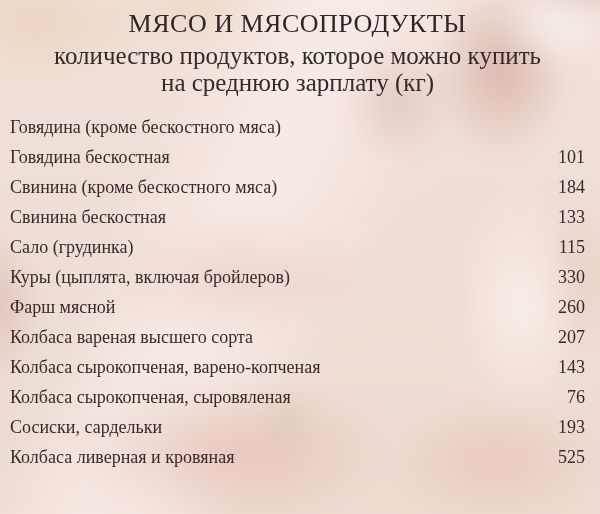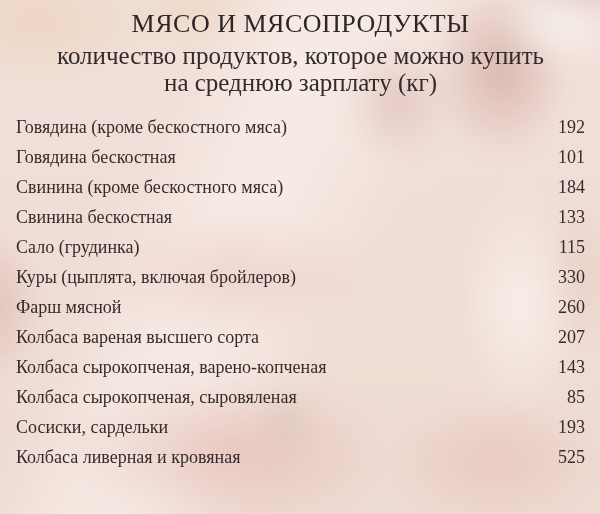--- a/index.html
+++ b/index.html
@@ -38,21 +38,21 @@
       linear-gradient(#ecd4ca, #e6cabe);
   }
   .veil {
     position: absolute;
     inset: 0;
     background: rgba(255,255,255,0.30);
   }
   .content {
     position: relative;
     z-index: 1;
-    padding: 8px 15px 12px 16px;
+    padding: 8px 15px 12px 10px;
     color: #352b2d;
     border-radius: 10px;
   }
   .title {
     text-align: center;
     font-size: 26px;
     line-height: 32px;
     letter-spacing: 0.5px;
     font-weight: 400;
     color: #2e2527;
@@ -90,21 +90,20 @@
 
     <div class="subtitle">
       <div>количество продуктов, которое можно купить</div>
       <div>на среднюю зарплату (кг)</div>
     </div>
 
     <div class="table">
 
     <div class="row">
           <span class="label">Говядина (кроме бескостного мяса)</span>
-          <span class="value">192</span>
         </div>
         <div class="row">
           <span class="label">Говядина бескостная</span>
           <span class="value">101</span>
         </div>
         <div class="row">
           <span class="label">Свинина (кроме бескостного мяса)</span>
           <span class="value">184</span>
         </div>
         <div class="row">
@@ -126,21 +125,21 @@
         <div class="row">
           <span class="label">Колбаса вареная высшего сорта</span>
           <span class="value">207</span>
         </div>
         <div class="row">
           <span class="label">Колбаса сырокопченая, варено-копченая</span>
           <span class="value">143</span>
         </div>
         <div class="row">
           <span class="label">Колбаса сырокопченая, сыровяленая</span>
-          <span class="value">85</span>
+          <span class="value">76</span>
         </div>
         <div class="row">
           <span class="label">Сосиски, сардельки</span>
           <span class="value">193</span>
         </div>
         <div class="row">
           <span class="label">Колбаса ливерная и кровяная</span>
           <span class="value">525</span>
         </div>
       </div>

